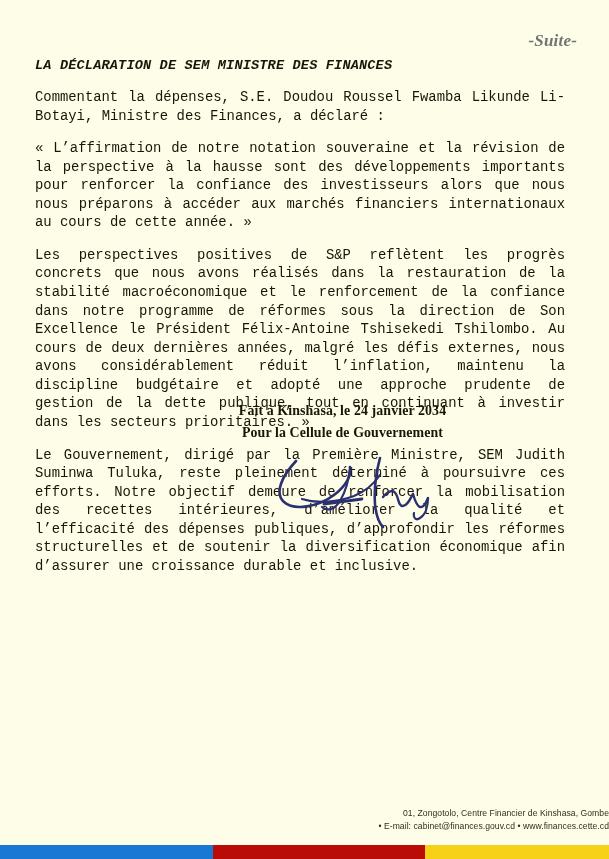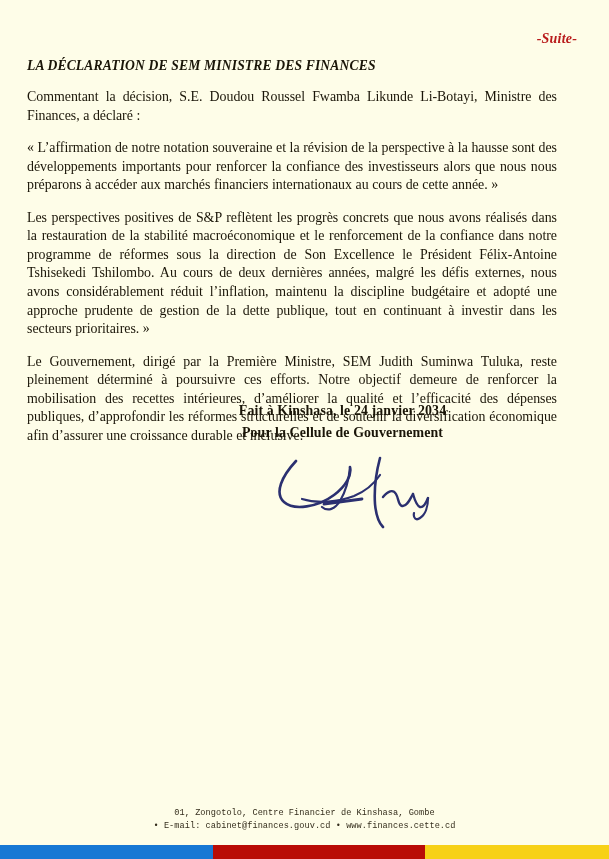--- a/index.html
+++ b/index.html
@@ -23,30 +23,31 @@
     box-sizing: border-box;
   }
 
   
   .suite {
     position: absolute;
     top: 31px;
     right: 32px;
     font-style: italic;
     font-weight: bold;
-    font-size: 14px;
+    font-size: 17px;
     letter-spacing: 0.2px;
-    color: #b91c1c;
+    color: #737373;
   }
 
   .content {
     position: absolute;
-    left: 27px;
+    left: 35px;
     top: 58px;
     width: 530px;
+    font-family: Liberation Mono, monospace;
   }
 
   .doc-title {
     font-weight: bold;
     font-style: italic;
     font-size: 13.6px;
     letter-spacing: 0.15px;
     margin: 0 0 13px 0;
     line-height: 1.25;
   }
@@ -88,22 +89,22 @@
     padding-left: 18px;
   }
   .signature-mark svg { display: block; }
 
   
   .footer {
     position: absolute;
     left: 0;
     right: 0;
     bottom: 26px;
-    text-align: center;
-    font-family: Liberation Mono, monospace;
+    text-align: right;
+    font-family: Liberation Sans, sans-serif;
     font-size: 8.6px;
     line-height: 1.5;
     color: #342d1c;
     letter-spacing: 0.05px;
   }
   .footer div { white-space: nowrap; }
 
   
   .color-bar {
     position: absolute;
@@ -122,21 +123,21 @@
 <body>
 
 <div class="page">
 
   <div class="suite">-Suite-</div>
 
   <div class="content">
 
     <h1 class="doc-title">LA DÉCLARATION DE SEM MINISTRE DES FINANCES</h1>
 
-    <p class="para">Commentant la décision, S.E. Doudou Roussel Fwamba Likunde Li-Botayi, Ministre des Finances, a déclaré :</p>
+    <p class="para">Commentant la dépenses, S.E. Doudou Roussel Fwamba Likunde Li-Botayi, Ministre des Finances, a déclaré :</p>
 
     <p class="para quote-long">« L’affirmation de notre notation souveraine et la révision de la perspective à la hausse sont des développements importants pour renforcer la confiance des investisseurs alors que nous nous préparons à accéder aux marchés financiers internationaux au cours de cette année. »</p>
 
     <p class="para quote-long">Les perspectives positives de S&amp;P reflètent les progrès concrets que nous avons réalisés dans la restauration de la stabilité macroéconomique et le renforcement de la confiance dans notre programme de réformes sous la direction de Son Excellence le Président Félix-Antoine Tshisekedi Tshilombo. Au cours de deux dernières années, malgré les défis externes, nous avons considérablement réduit l’inflation, maintenu la discipline budgétaire et adopté une approche prudente de gestion de la dette publique, tout en continuant à investir dans les secteurs prioritaires. »</p>
 
     <p class="para">Le Gouvernement, dirigé par la Première Ministre, SEM Judith Suminwa Tuluka, reste pleinement déterminé à poursuivre ces efforts. Notre objectif demeure de renforcer la mobilisation des recettes intérieures, d’améliorer la qualité et l’efficacité des dépenses publiques, d’approfondir les réformes structurelles et de soutenir la diversification économique afin d’assurer une croissance durable et inclusive.</p>
 
   </div>
 
   <div class="sign-block">

